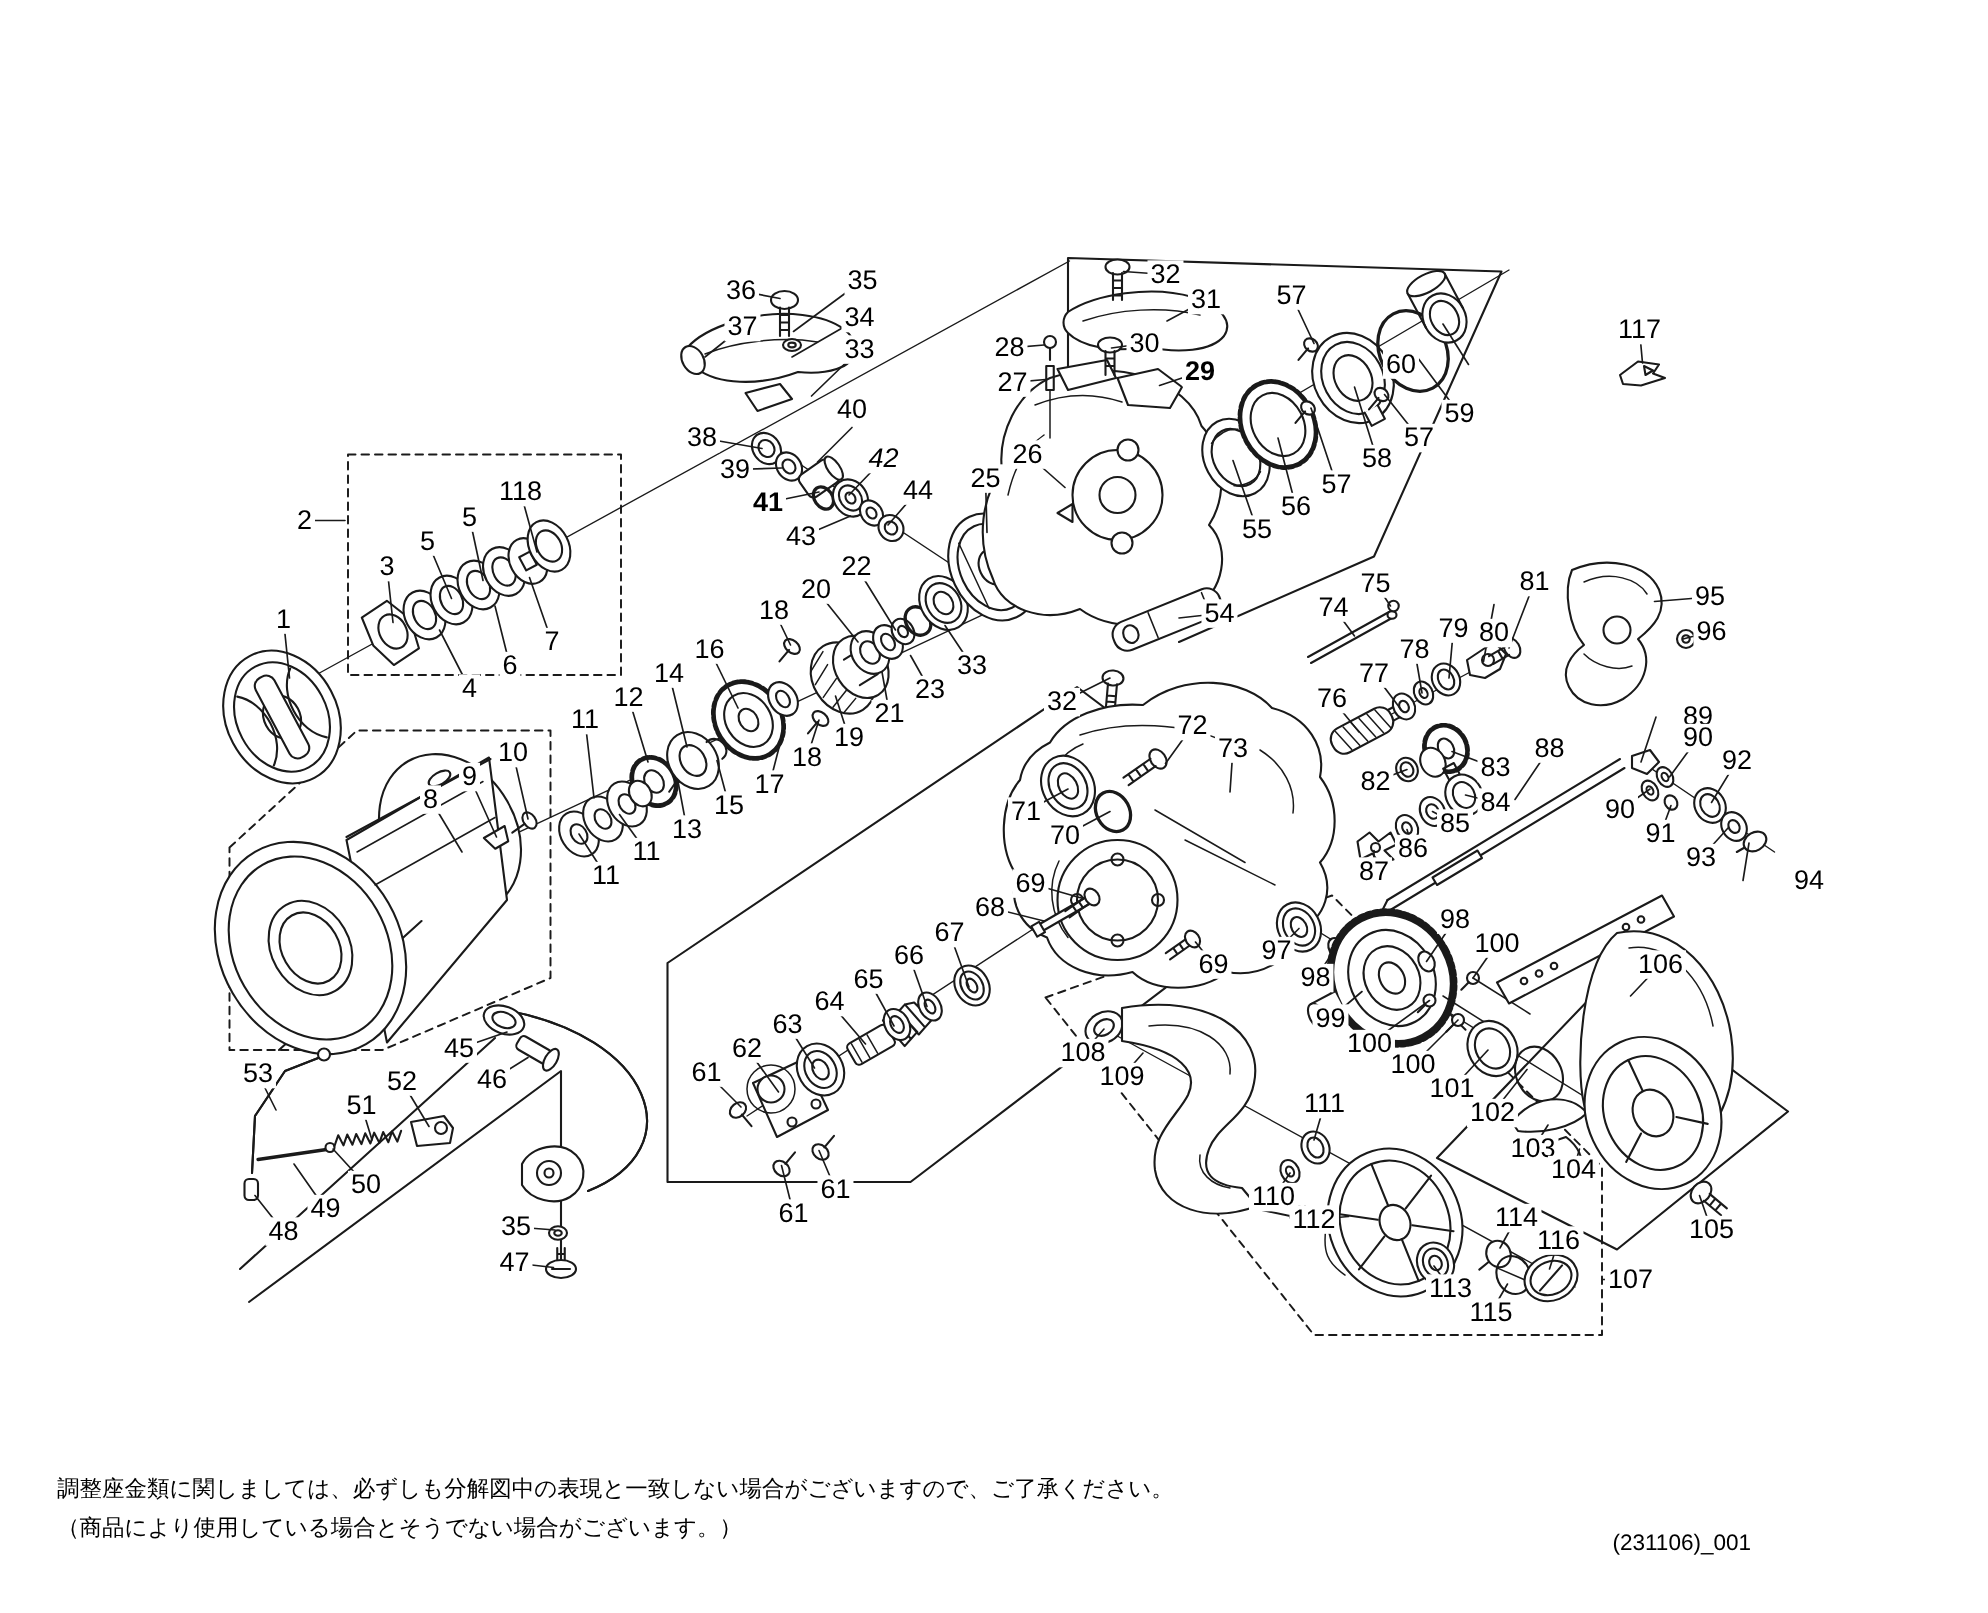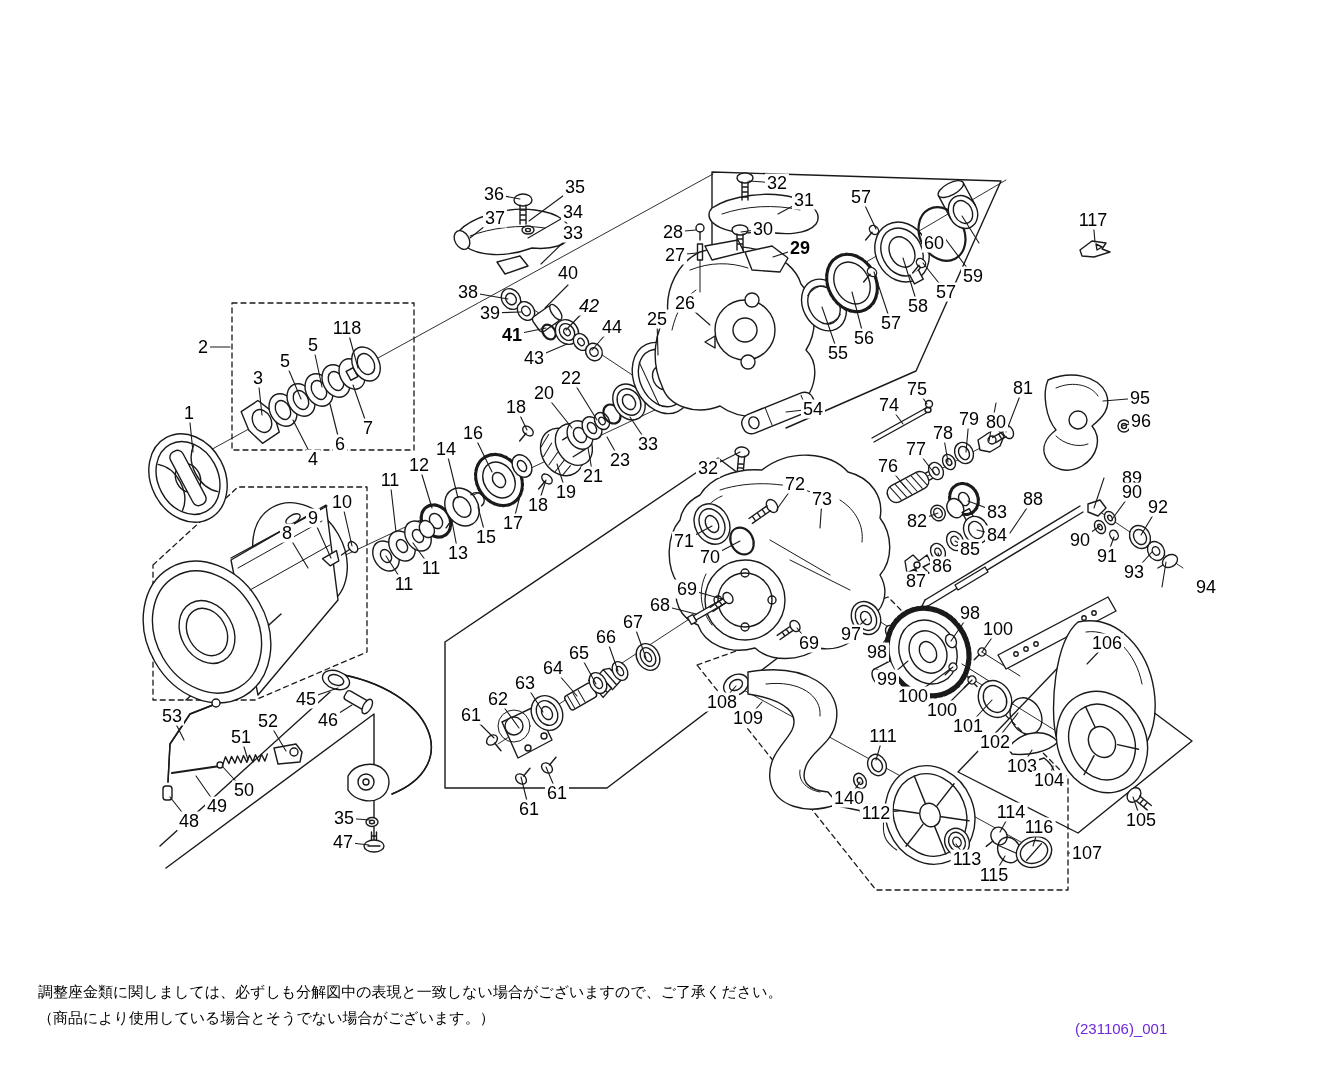--- a/index.html
+++ b/index.html
@@ -12,21 +12,21 @@
   #art .thin{stroke-width:1;}
   #art .thick{stroke-width:2.2;}
   #art .dash{stroke-dasharray:5 4;stroke-width:1.3;}
   #art .teeth{stroke-dasharray:2.5 2.5;stroke-width:5;}
   #art .axis{stroke-width:0.9;}
   #leader-lines line{stroke:#1a1a1a;stroke-width:1.1;}
   #labels-layer{position:absolute;left:0;top:0;width:100%;height:100%;pointer-events:none;}
   .plbl{position:absolute;transform:translate(-50%,-50%);font-size:18px;font-weight:400;
         color:#000;background:#fff;padding:0 2px;line-height:1.05;letter-spacing:0;}
   .footnote{position:absolute;left:38px;color:#000;font-size:15px;white-space:nowrap;}
-  .doccode{position:absolute;color:#6d28d9;font-size:15px;}
+  .doccode{position:absolute;color:#000000;font-size:15px;}
 </style>
 </head>
 <body>
 
 <div id="stage">
 
 <svg id="art" width="1325" height="1075" viewBox="0 0 1325 1075">
 
   <g>
     <rect class="dash" x="232" y="303" width="182" height="147"></rect>
@@ -939,21 +939,21 @@
       <div class="plbl" style="left: 942px; top: 710px;">100</div>
       <div class="plbl" style="left: 968px; top: 726px;">101</div>
       <div class="plbl" style="left: 995px; top: 742px;">102</div>
       <div class="plbl" style="left: 1022px; top: 766px;">103</div>
       <div class="plbl" style="left: 1049px; top: 780px;">104</div>
       <div class="plbl" style="left: 1141px; top: 820px;">105</div>
       <div class="plbl" style="left: 1107px; top: 643px;">106</div>
       <div class="plbl" style="left: 1087px; top: 853px;">107</div>
       <div class="plbl" style="left: 722px; top: 702px;">108</div>
       <div class="plbl" style="left: 748px; top: 718px;">109</div>
-      <div class="plbl" style="left: 849px; top: 798px;">140</div>
+      <div class="plbl" style="left: 849px; top: 798px;">110</div>
       <div class="plbl" style="left: 883px; top: 736px;">111</div>
       <div class="plbl" style="left: 876px; top: 813px;">112</div>
       <div class="plbl" style="left: 967px; top: 859px;">113</div>
       <div class="plbl" style="left: 1011px; top: 812px;">114</div>
       <div class="plbl" style="left: 994px; top: 875px;">115</div>
       <div class="plbl" style="left: 1039px; top: 827px;">116</div>
       <div class="plbl" style="left: 1093px; top: 220px;">117</div>
       <div class="plbl" style="left: 347px; top: 328px;">118</div>
     </div>
 

